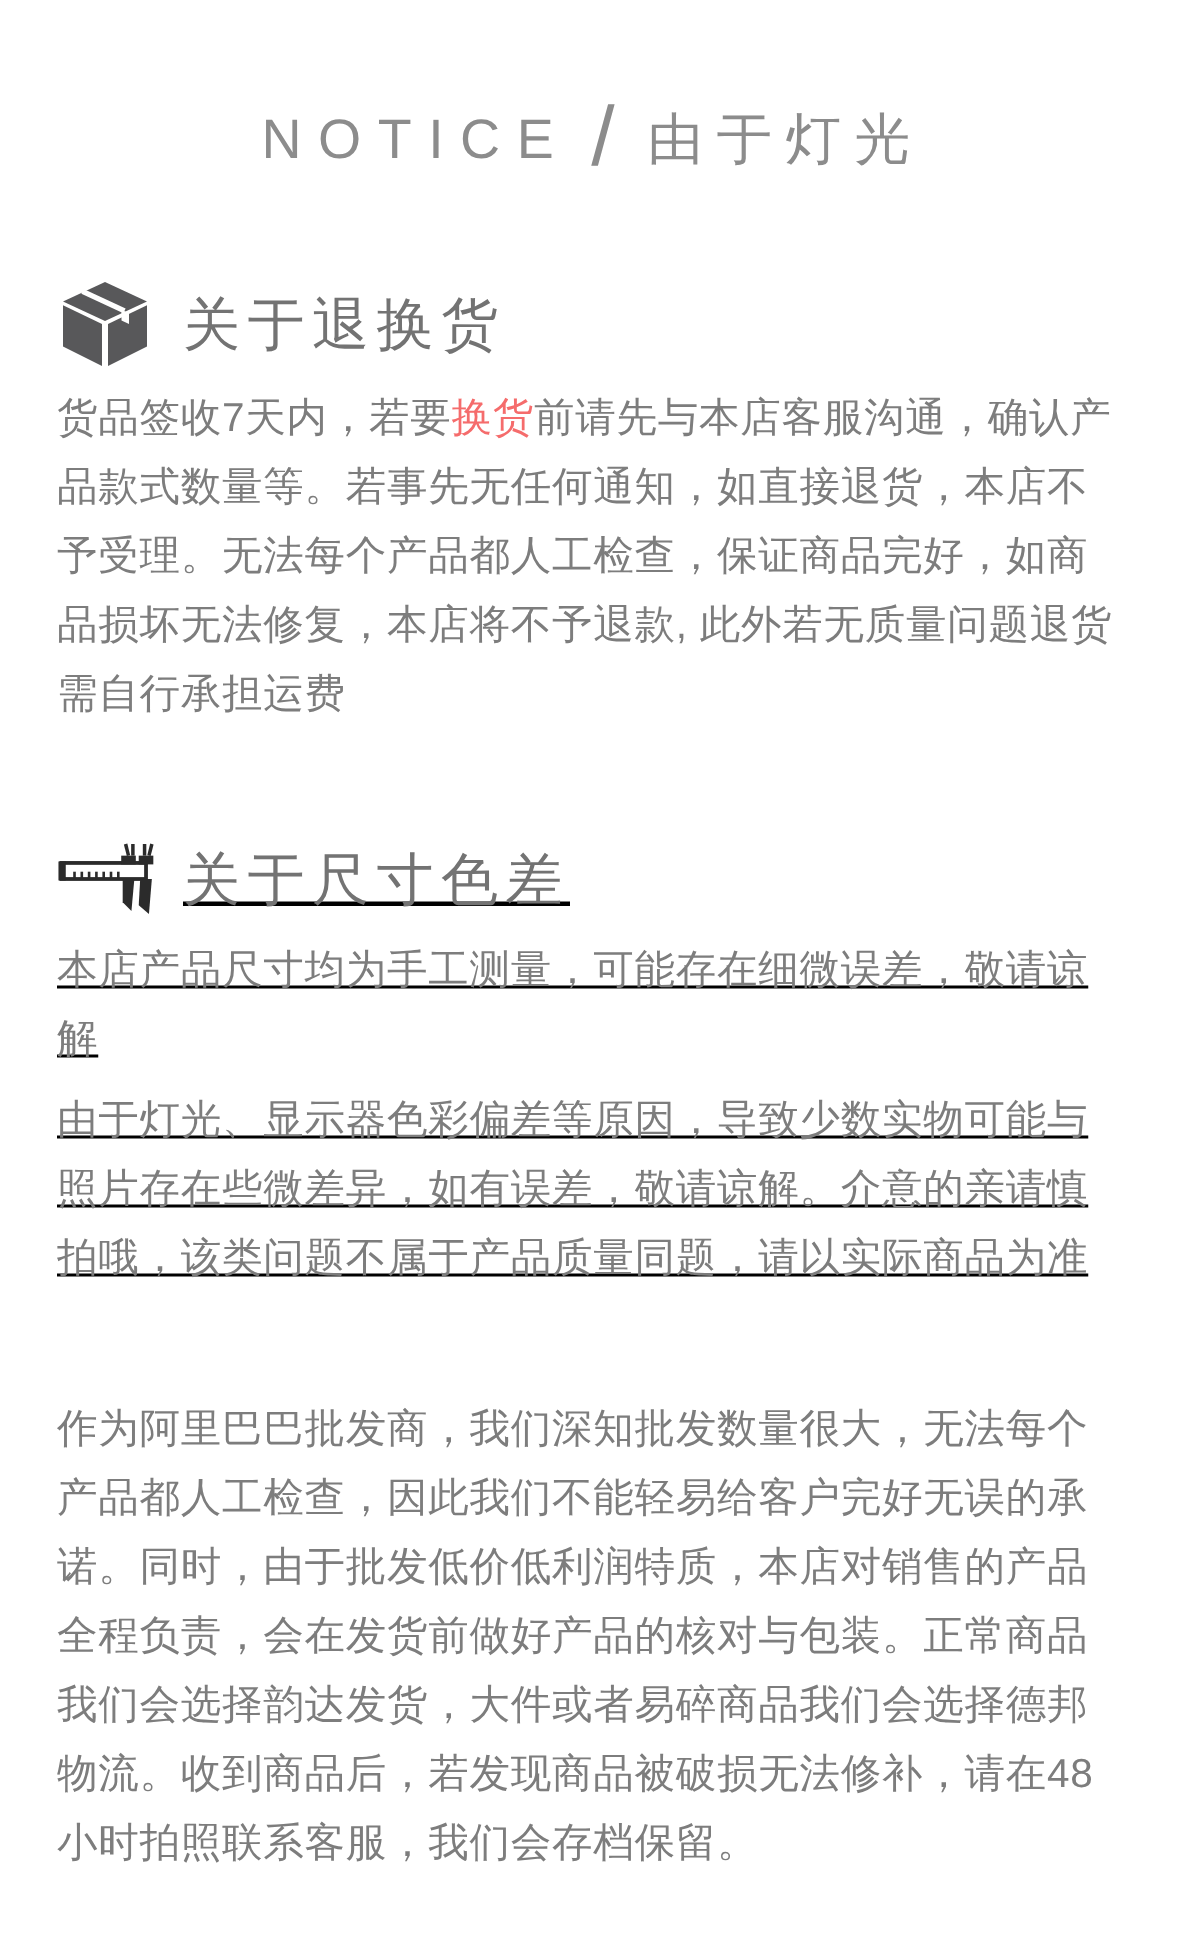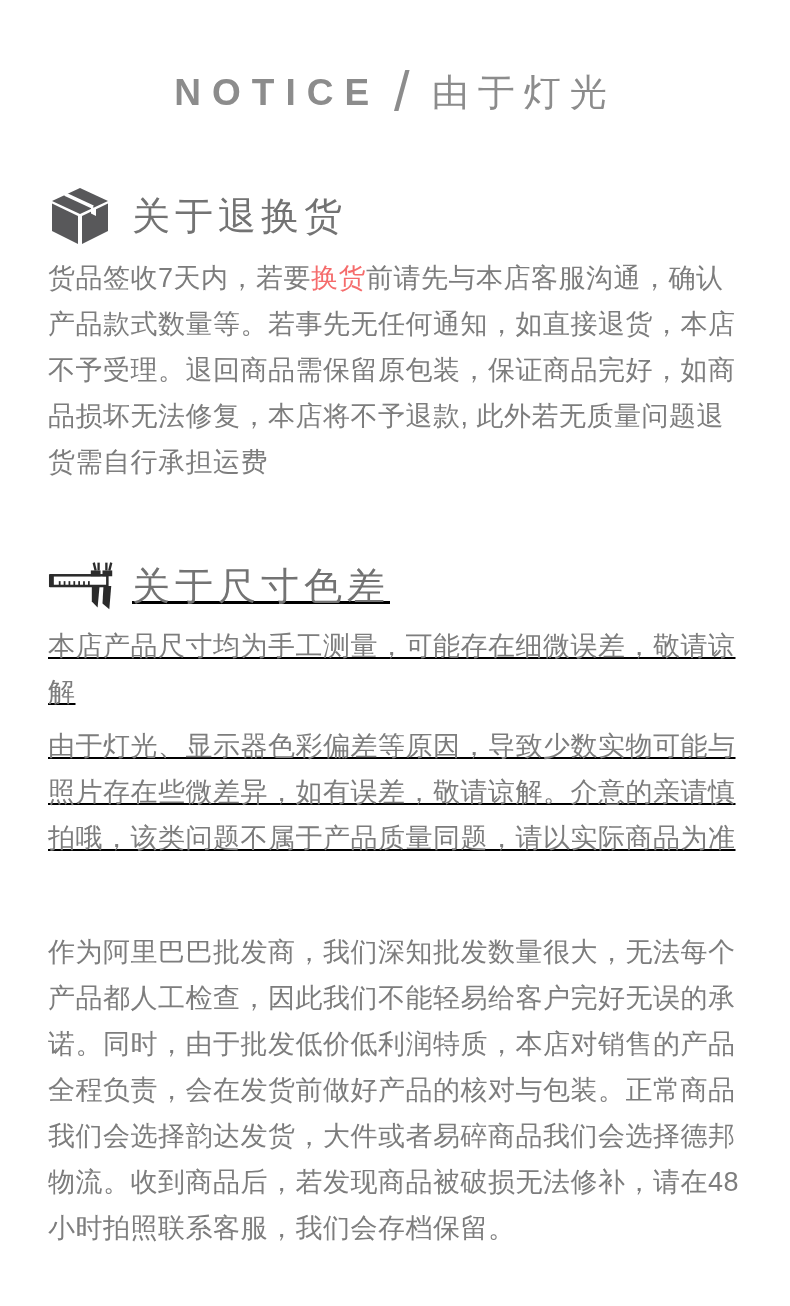--- a/index.html
+++ b/index.html
@@ -19,37 +19,37 @@
   
   .notice-header {
     display: flex;
     align-items: center;
     justify-content: center;
     padding-top: 60px;
     color: var(--header-color, #8c8c8c);
   }
   .notice-en {
     font-size: 37px;
-    font-weight: 700;
+    font-weight: 400;
     letter-spacing: 11px;
   }
   .notice-slash {
     font-size: 56px;
     font-weight: 100;
     margin: 0 22px 0 14px;
     transform: translateY(-2px);
     color: var(--header-color, #8c8c8c);
   }
   .notice-zh {
     font-size: 37px;
     font-weight: 400;
     letter-spacing: 9px;
   }
   
-  .section { padding: 0 48px; }
+  .section { padding: 0 38px; }
   .section-heading {
     display: flex;
     align-items: center;
     height: 62px;
   }
   .section-heading .icon-wrap {
     width: 72px;
     height: 62px;
     display: flex;
     align-items: center;
@@ -105,21 +105,21 @@
             <polygon points="60,17.5 34,30 34,58 60,45"></polygon>
           </g>
           <g stroke="#ffffff" stroke-width="3.5" fill="none">
             <polyline points="17,8.2 45,21.2"></polyline>
           </g>
           <polygon fill="#ffffff" points="43,20.5 48,22.8 48,30 43,27.6"></polygon>
         </svg>
       </span>
       <span class="section-title">关于退换货</span>
     </div>
-    <p class="para"><span>货品签收7天内，若要</span><span class="hl">换货</span><span>前请先与本店客服沟通，确认产品款式数量等。若事先无任何通知，如直接退货，本店不予受理。退回商品需保留原包装，保证商品完好，如商品损坏无法修复，本店将不予退款, 此外若无质量问题退货需自行承担运费</span></p>
+    <p class="para"><span>货品签收7天内，若要</span><span class="hl">换货</span><span>前请先与本店客服沟通，确认产品款式数量等。若事先无任何通知，如直接退货，本店不予受理。无法每个产品都人工检查，保证商品完好，如商品损坏无法修复，本店将不予退款, 此外若无质量问题退货需自行承担运费</span></p>
   </div>
 
   <div class="section section-size">
     <div class="section-heading">
       <span class="icon-wrap">
         <svg width="74" height="52" viewBox="0 0 74 52" aria-hidden="true">
           <g stroke="#2b2b2b" fill="none" stroke-width="2.6">
             <rect x="3" y="15" width="58" height="11"></rect>
           </g>
           <g stroke="#2b2b2b" stroke-width="1.8">

